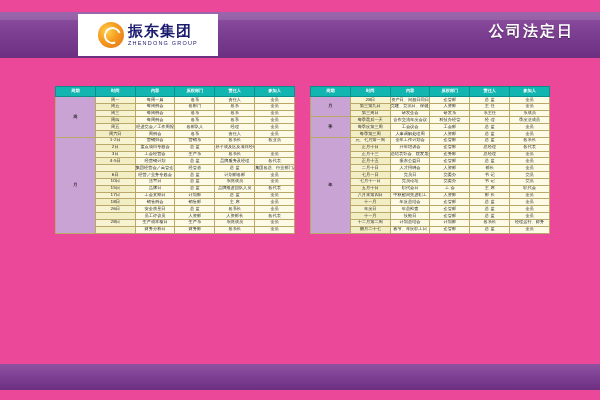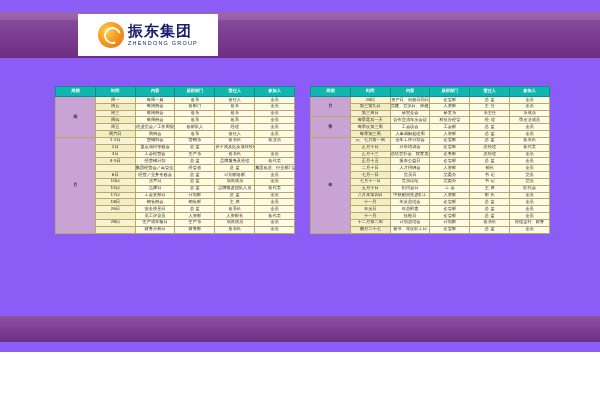--- a/index.html
+++ b/index.html
@@ -5,22 +5,22 @@
   * { box-sizing: border-box; }
   html, body {
     margin: 0; padding: 0;
     width: 600px; height: 400px;
     font-family: "Liberation Sans", sans-serif;
     background: #ffffff;
     overflow: hidden;
   }
   #page {
     position: relative;
-    width: 600px; height: 352px;
-    background: #8b5cf6;
+    width: 600px; height: 400px;
+    background: #ec4899;
   }
   
   .header-band {
     position: absolute;
     left: 0; top: 12px;
     width: 600px; height: 46px;
     background: linear-gradient(to bottom, #8e52a1 0%, #7d3f92 45%, #6c2f80 100%);
   }
   .header-band .side-light {
     position: absolute; left: 0; top: 0; width: 600px; height: 8px;
@@ -139,20 +139,21 @@
   <div class="logo-box">
     <div class="logo-inner">
       <div class="logo-mark"></div>
       <div class="logo-text">
         <div class="logo-cn">振东集团</div>
         <div class="logo-en">ZHENDONG  GROUP</div>
       </div>
     </div>
   </div>
 
+  <div class="header-title">公司法定日</div>
 
   <div class="tables">
 
     <div class="table-wrap left">
       <table class="sched">
         <thead>
           <tr>
             <th>周期</th>
             <th>时间</th>
             <th>内容</th>

